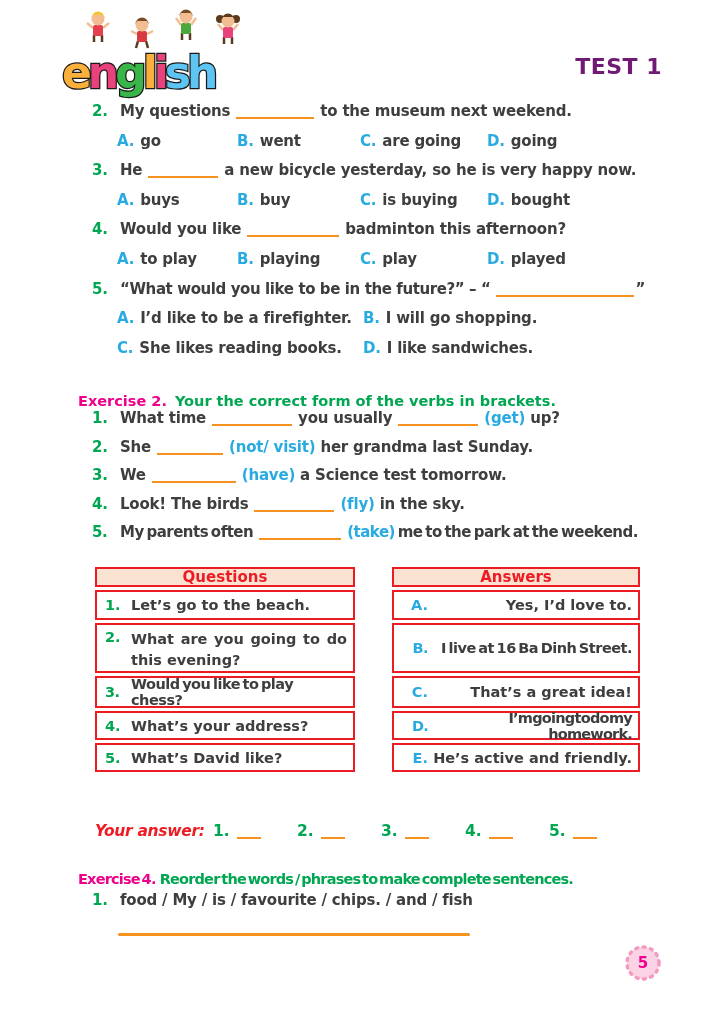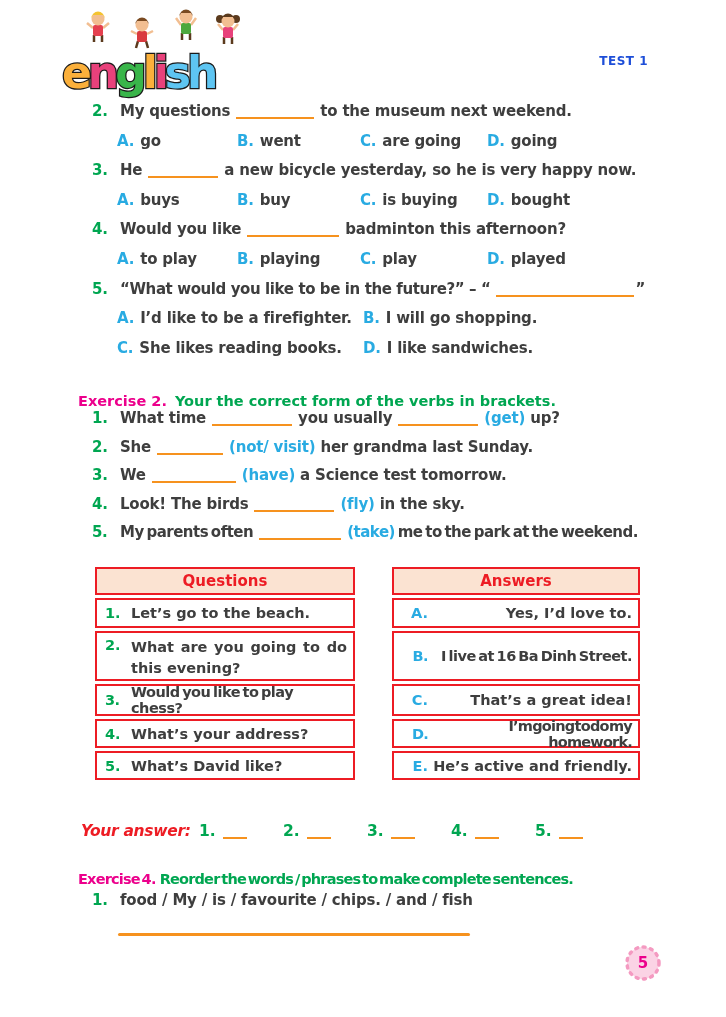--- a/index.html
+++ b/index.html
@@ -8,22 +8,22 @@
     position:relative; width:726px; height:1017px; background:#ffffff;
     font-family:"DejaVu Sans", sans-serif; font-weight:700; color:#3E3E3E;
     overflow:hidden;
   }
   .green   { color:#00A651; }
   .blue    { color:#29ABE2; }
   .magenta { color:#EC008C; }
 
   
   .logo { position:absolute; left:60px; top:8px; width:210px; height:92px; }
-  .test-label { position:absolute; right:78px; top:54px; color:#1d4ed8;
-    font-size:12px; letter-spacing:.5px; }
+  .test-label { position:absolute; right:64px; top:54px; color:#701a75;
+    font-size:22px; letter-spacing:.5px; }
 
   
   .sect { position:absolute; left:78px; width:580px; }
   .row  { display:flex; align-items:baseline; height:29.6px; padding-left:14px;
           font-size:15px; letter-spacing:-.2px; }
   .row .num { width:28px; flex:none; }
   .qtext { white-space:nowrap; }
   .blank { display:inline-block; border-bottom:2.5px solid #F6921E;
            height:12px; vertical-align:-3px; margin:0 6px; }
   .opts  { display:grid; grid-template-columns:81px 123px 127px auto;
@@ -37,33 +37,33 @@
   .ex-heading .ex-label { margin-right:8px; }
   .cond { letter-spacing:-0.8px; word-spacing:-2.5px; }
 
   .tight  { letter-spacing:-0.5px; word-spacing:-2px; }
   .xtight { letter-spacing:-0.8px; word-spacing:-4px; }
 
   
   .tables { display:flex; gap:37px; margin-left:17px; margin-top:8px; }
   .tbl { display:flex; flex-direction:column; gap:3px; }
   .tbl-q { width:260px; } .tbl-a { width:248px;text-align:right; }
-  .thead { height:28px; background:#FBE3D2; border:2px solid #ED1C24;
+  .thead { height:20px; background:#FBE3D2; border:2px solid #ED1C24;
            display:flex; align-items:center; justify-content:center;
            color:#ED1C24; font-size:15px; }
   .trow { border:2px solid #ED1C24; background:#fff; display:flex;
           align-items:center; padding:0 6px 0 8px; font-size:14.5px; }
   .trow .num { width:26px; flex:none; }
   .trow .txt { flex:1; }
   .rh1{height:30px} .rh2{height:50px} .rh3{height:32px} .rh4{height:29px} .rh5{height:29px}
   .wrap { align-items:flex-start; padding-top:4px; }
   .wrap .txt { text-align:justify; line-height:1.45; }
 
   
-  .ya { position:absolute; left:81px; top:822px; display:flex; align-items:baseline;
+  .ya { position:absolute; left:95px; top:822px; display:flex; align-items:baseline;
         font-size:15.5px; }
   .ya-label { font-style:italic; color:#ED1C24; width:118px; flex:none; letter-spacing:-.3px; }
   .ya .slot { width:84px; flex:none; }
   .ya .slot .blank { width:24px; margin-left:7px; }
 
   
   .answer-line { position:absolute; left:118px; top:933px; width:352px; height:3px;
                  background:#F6921E; border-radius:2px; }
   .page-badge { position:absolute; left:622px; top:942px; width:42px; height:42px; }
   .page-badge .badge-num { position:absolute; left:0; top:0; width:42px; height:42px;

